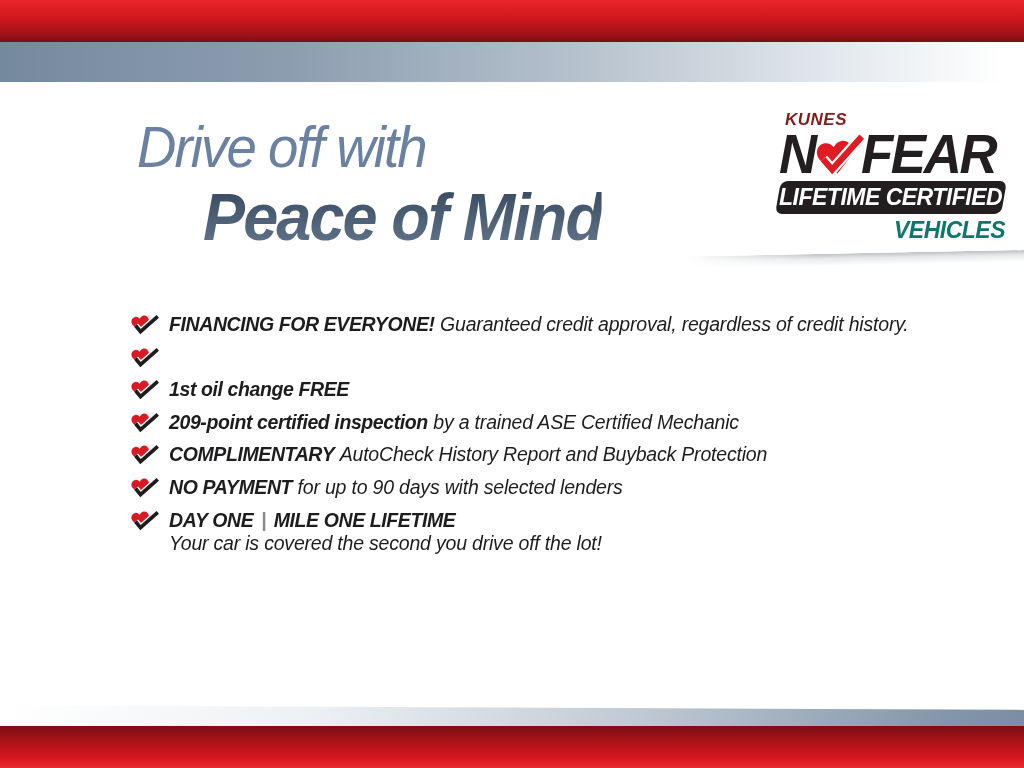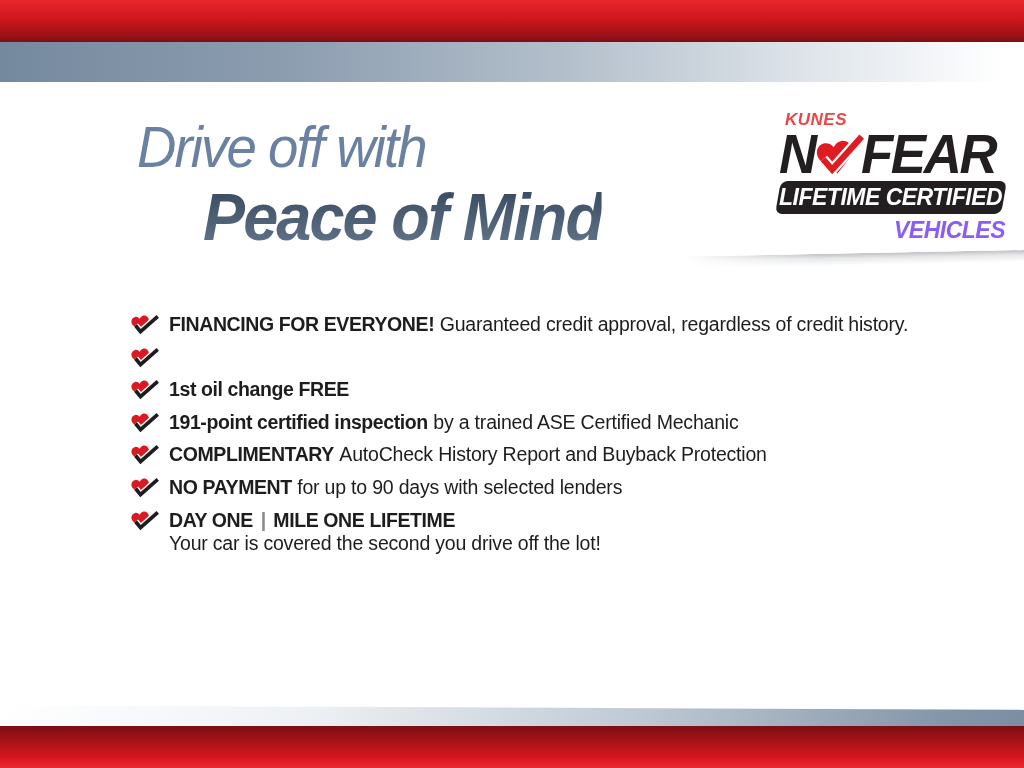--- a/index.html
+++ b/index.html
@@ -52,48 +52,48 @@
   @supports (-webkit-background-clip:text){
     .h-line2{
       background:linear-gradient(180deg,#3c4e63 15%,#5e7186 90%);
       -webkit-background-clip:text;background-clip:text;color:transparent;
     }
   }
   
   .logo{position:absolute;left:778px;top:110px;width:232px;display:flex;flex-direction:column;}
   .logo .dealer{
     font-style:italic;font-weight:700;font-size:17px;letter-spacing:.5px;
-    color:#ef4444;margin:0 0 1px 7px;
+    color:#7f1d1d;margin:0 0 1px 7px;
   }
   .nofear{display:flex;align-items:flex-end;line-height:.86;margin-left:1px;}
   .nofear .word{
     font-style:italic;font-weight:700;font-size:55px;letter-spacing:-2.5px;
     color:#231f20;transform:scaleX(.96);transform-origin:left bottom;white-space:nowrap;
   }
   .nofear svg{width:54px;height:50px;margin:0 -5px -4px -4px;position:relative;z-index:2;}
   .banner{
     margin-top:3px;width:226px;height:33px;background:#231f20;border-radius:7px;
     transform:skewX(-10deg);transform-origin:center;
     display:flex;align-items:center;justify-content:center;
   }
   .banner span{
     transform:skewX(10deg);
     font-style:italic;font-weight:700;font-size:23px;letter-spacing:-.5px;
     color:#ffffff;white-space:nowrap;
   }
   .vehicles{
     margin-top:3px;text-align:right;padding-right:5px;
-    font-style:italic;font-weight:700;font-size:23px;letter-spacing:-.5px;color:#8b5cf6;
+    font-style:italic;font-weight:700;font-size:23px;letter-spacing:-.5px;color:#0f766e;
   }
   
   .benefits{position:absolute;left:130px;top:313px;width:820px;}
   .benefit{display:flex;align-items:flex-start;margin-bottom:8.6px;}
   .benefit svg{flex:0 0 auto;width:31px;height:23px;margin:1px 8px 0 0;}
   .btext{
-    font-weight:400;font-size:19.5px;line-height:23px;
+    font-style:italic;font-weight:400;font-size:19.5px;line-height:23px;
     color:#1d1d1f;letter-spacing:-.2px;
   }
   .strong{font-weight:700;letter-spacing:-.4px;margin-right:.28em;}
   .sep{color:#8a8a8a;font-weight:700;margin:0 .38em 0 .12em;}
   .sub{font-weight:400;display:block;}
 </style>
 </head>
 <body>
 
 <div class="top-red"></div>
@@ -164,21 +164,21 @@
 
   <div class="benefit">
     <svg viewBox="0 0 40 30" aria-hidden="true">
       <g transform="translate(2,3) rotate(-10 10 9) scale(1.15)">
         <path d="M10,18 C5,13 0,9.5 0,5.5 C0,2.4 2.2,0 5.2,0 C7.2,0 9,1.2 10,3 C11,1.2 12.8,0 14.8,0 C17.8,0 20,2.4 20,5.5 C20,9.5 15,13 10,18 Z" fill="#da1a22"></path>
       </g>
       <polyline points="7,15 13.5,23 36,3" fill="none" stroke="#ffffff" stroke-width="8.5"></polyline>
       <polyline points="7,15 13.5,23 36,3" fill="none" stroke="#1d1d1f" stroke-width="4.8"></polyline>
     </svg>
     <div class="btext">
-      <span class="strong bb">191-point certified inspection</span><span class="rest">by a trained ASE Certified Mechanic</span>
+      <span class="strong bb">209-point certified inspection</span><span class="rest">by a trained ASE Certified Mechanic</span>
     </div>
   </div>
 
   <div class="benefit">
     <svg viewBox="0 0 40 30" aria-hidden="true">
       <g transform="translate(2,3) rotate(-10 10 9) scale(1.15)">
         <path d="M10,18 C5,13 0,9.5 0,5.5 C0,2.4 2.2,0 5.2,0 C7.2,0 9,1.2 10,3 C11,1.2 12.8,0 14.8,0 C17.8,0 20,2.4 20,5.5 C20,9.5 15,13 10,18 Z" fill="#da1a22"></path>
       </g>
       <polyline points="7,15 13.5,23 36,3" fill="none" stroke="#ffffff" stroke-width="8.5"></polyline>
       <polyline points="7,15 13.5,23 36,3" fill="none" stroke="#1d1d1f" stroke-width="4.8"></polyline>

